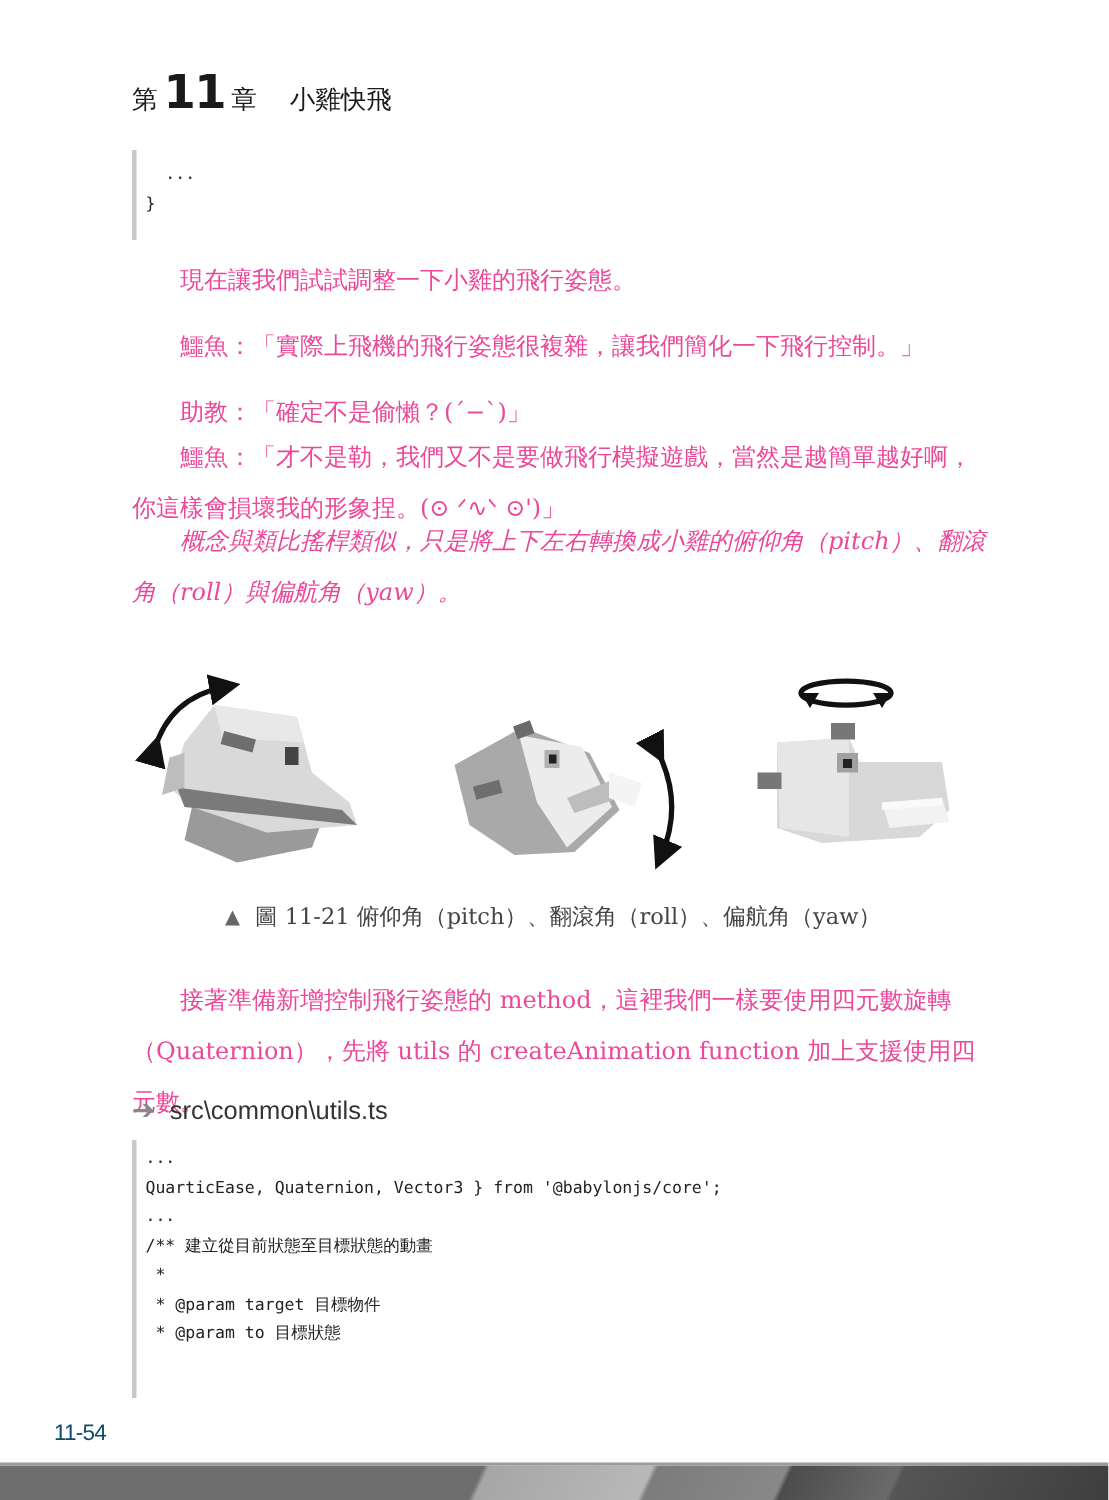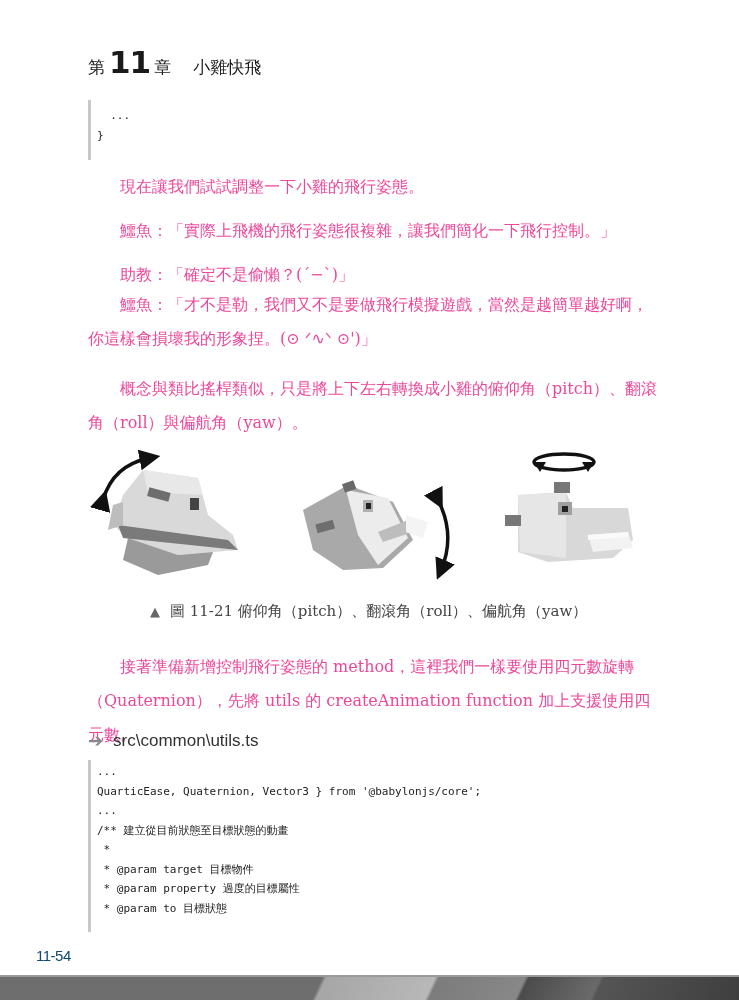--- a/index.html
+++ b/index.html
@@ -90,21 +90,21 @@
 </div>
 <div class="para" style="top:214px;">
   <span class="indent"></span><span>鱷魚：「實際上飛機的飛行姿態很複雜，讓我們簡化一下飛行控制。」</span>
 </div>
 <div class="para" style="top:258px;">
   <span class="indent"></span><span>助教：「確定不是偷懶？(ˊ−ˋ)」</span>
 </div>
 <div class="para" style="top:288px;">
   <span class="indent"></span><span>鱷魚：「才不是勒，我們又不是要做飛行模擬遊戲，當然是越簡單越好啊，你這樣會損壞我的形象捏。(⊙ ᐟ∿ᐠ ⊙')」</span>
 </div>
-<div class="para" style="top:372px;">
+<div class="para" style="top:344px;font-style:italic;">
   <span class="indent"></span><span>概念與類比搖桿類似，只是將上下左右轉換成小雞的俯仰角（pitch）、翻滾角（roll）與偏航角（yaw）。</span>
 </div>
 
 <div class="figure">
   <svg viewBox="0 0 574 150" xmlns="http://www.w3.org/2000/svg">
     <defs>
       <marker id="ah" markerWidth="6" markerHeight="6" refX="3" refY="3" orient="auto">
         <path d="M0,0 L6,3 L0,6 Z" fill="#111"></path>
       </marker>
     </defs>
@@ -168,19 +168,18 @@
   <span>src\common\utils.ts</span>
 </div>
 
 <div class="code-block code-bottom">
   <div class="line">...</div>
   <div class="line">QuarticEase, Quaternion, Vector3 } from '@babylonjs/core';</div>
   <div class="line">...</div>
   <div class="line">/** 建立從目前狀態至目標狀態的動畫</div>
   <div class="line"> *</div>
   <div class="line"> * @param target 目標物件</div>
-  <div class="line"> * @param property 過度的目標屬性</div>
   <div class="line"> * @param to 目標狀態</div>
 </div>
 
 <div class="page-number">11-54</div>
 
 <div class="footer-band"></div>
 
 </body></html>

